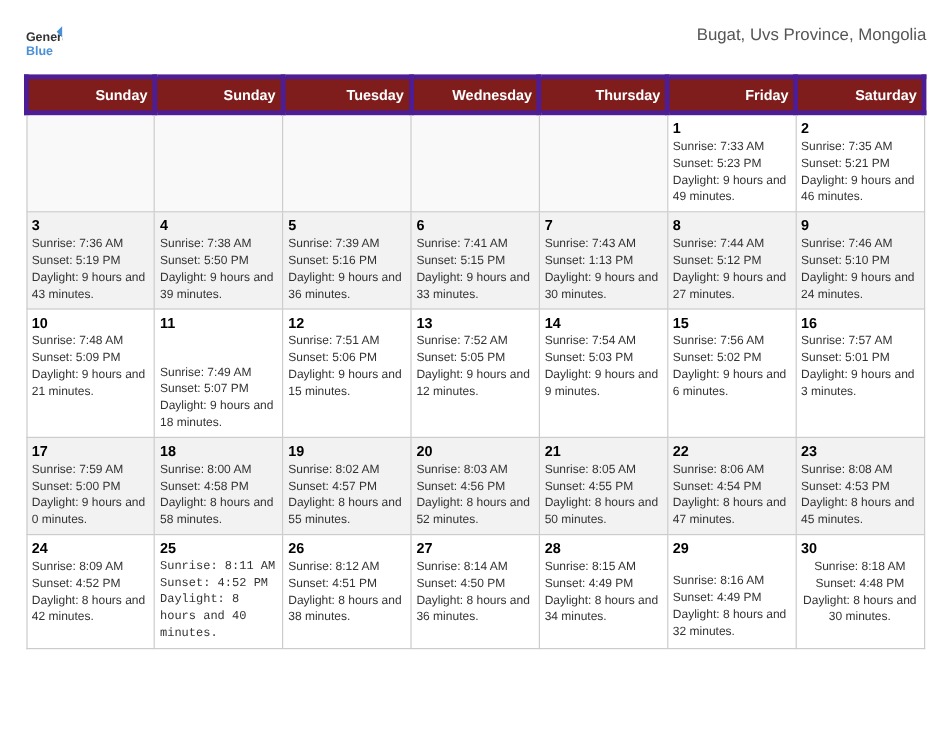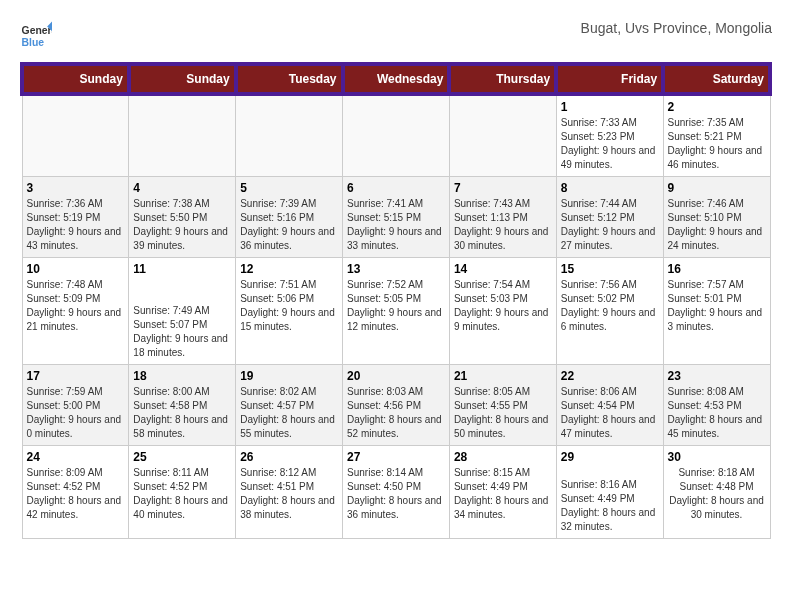--- a/index.html
+++ b/index.html
@@ -260,21 +260,21 @@
       </tr>
       <tr>
         <td>
           <div class="day-num">24</div>
           <div class="day-info" style="white-space: pre-line;">Sunrise: 8:09 AM
 Sunset: 4:52 PM
 Daylight: 8 hours and 42 minutes.</div>
         </td>
         <td>
           <div class="day-num">25</div>
-          <div class="day-info" style="white-space: pre-line;">Sunrise: 8:11 AM
+          <div class="day-info" style="white-space: pre-line; font-family: Liberation Mono, monospace;">Sunrise: 8:11 AM
 Sunset: 4:52 PM
 Daylight: 8 hours and 40 minutes.</div>
         </td>
         <td>
           <div class="day-num">26</div>
           <div class="day-info" style="white-space: pre-line;">Sunrise: 8:12 AM
 Sunset: 4:51 PM
 Daylight: 8 hours and 38 minutes.</div>
         </td>
         <td>

